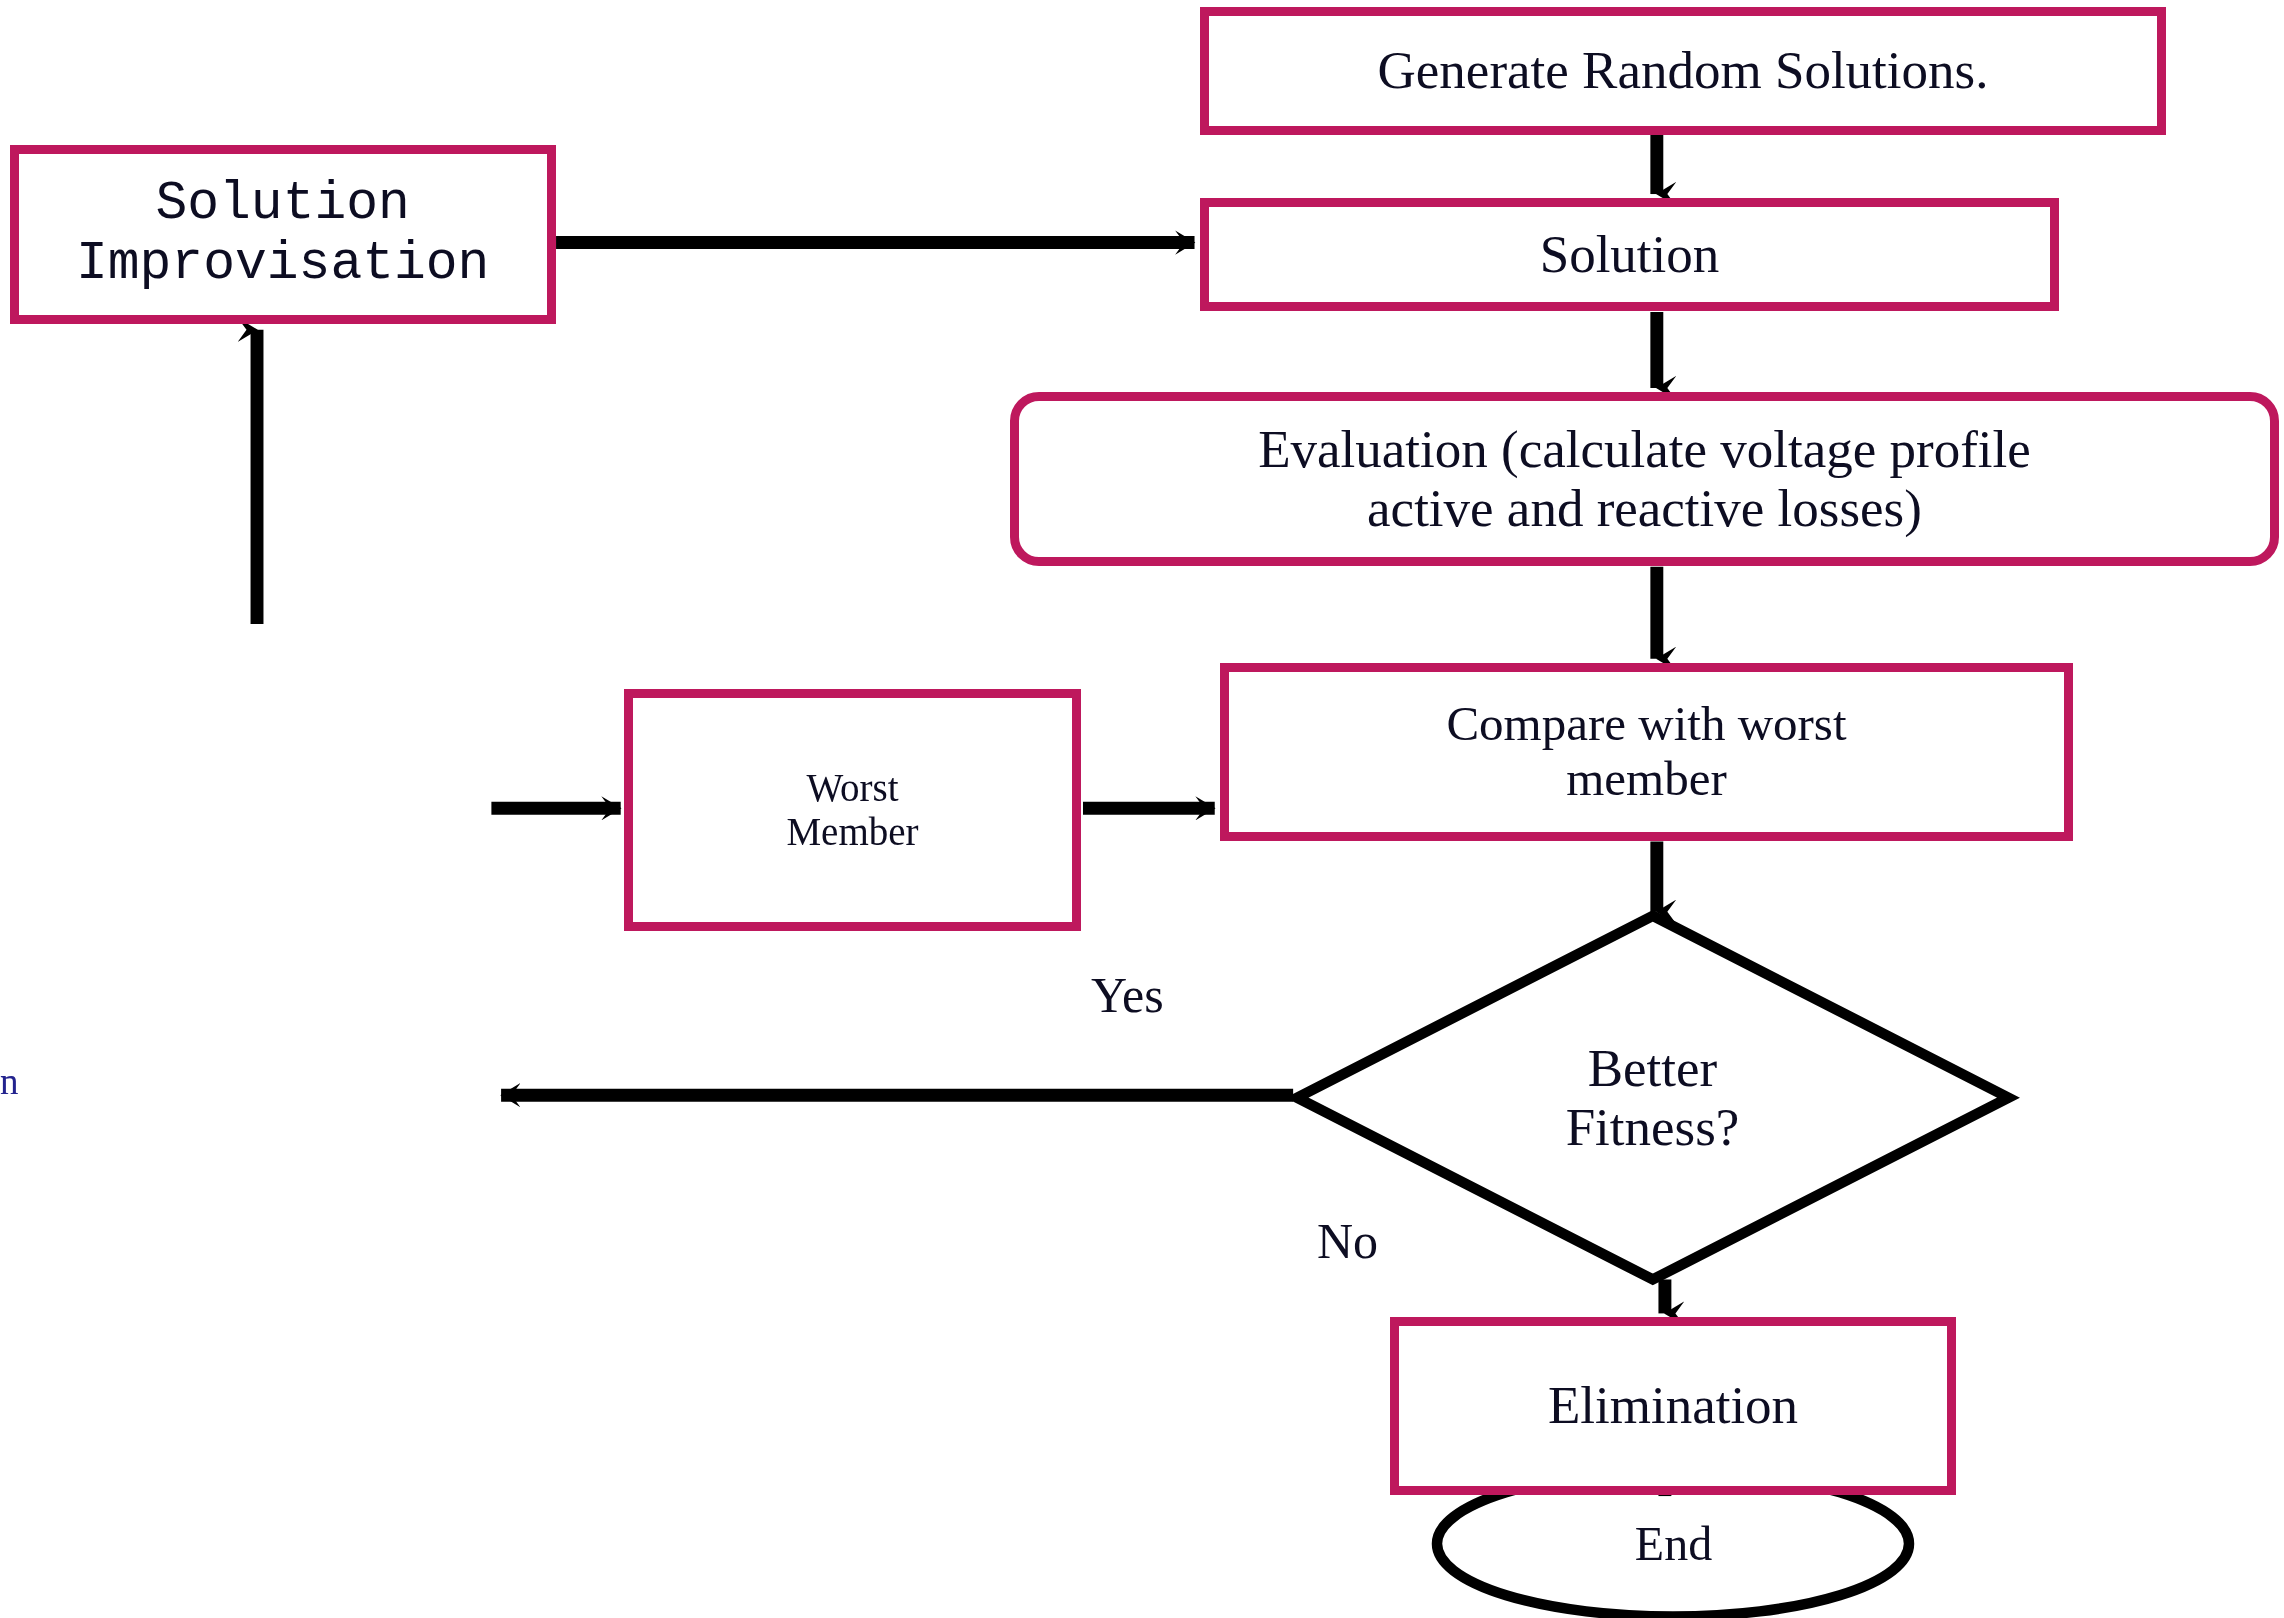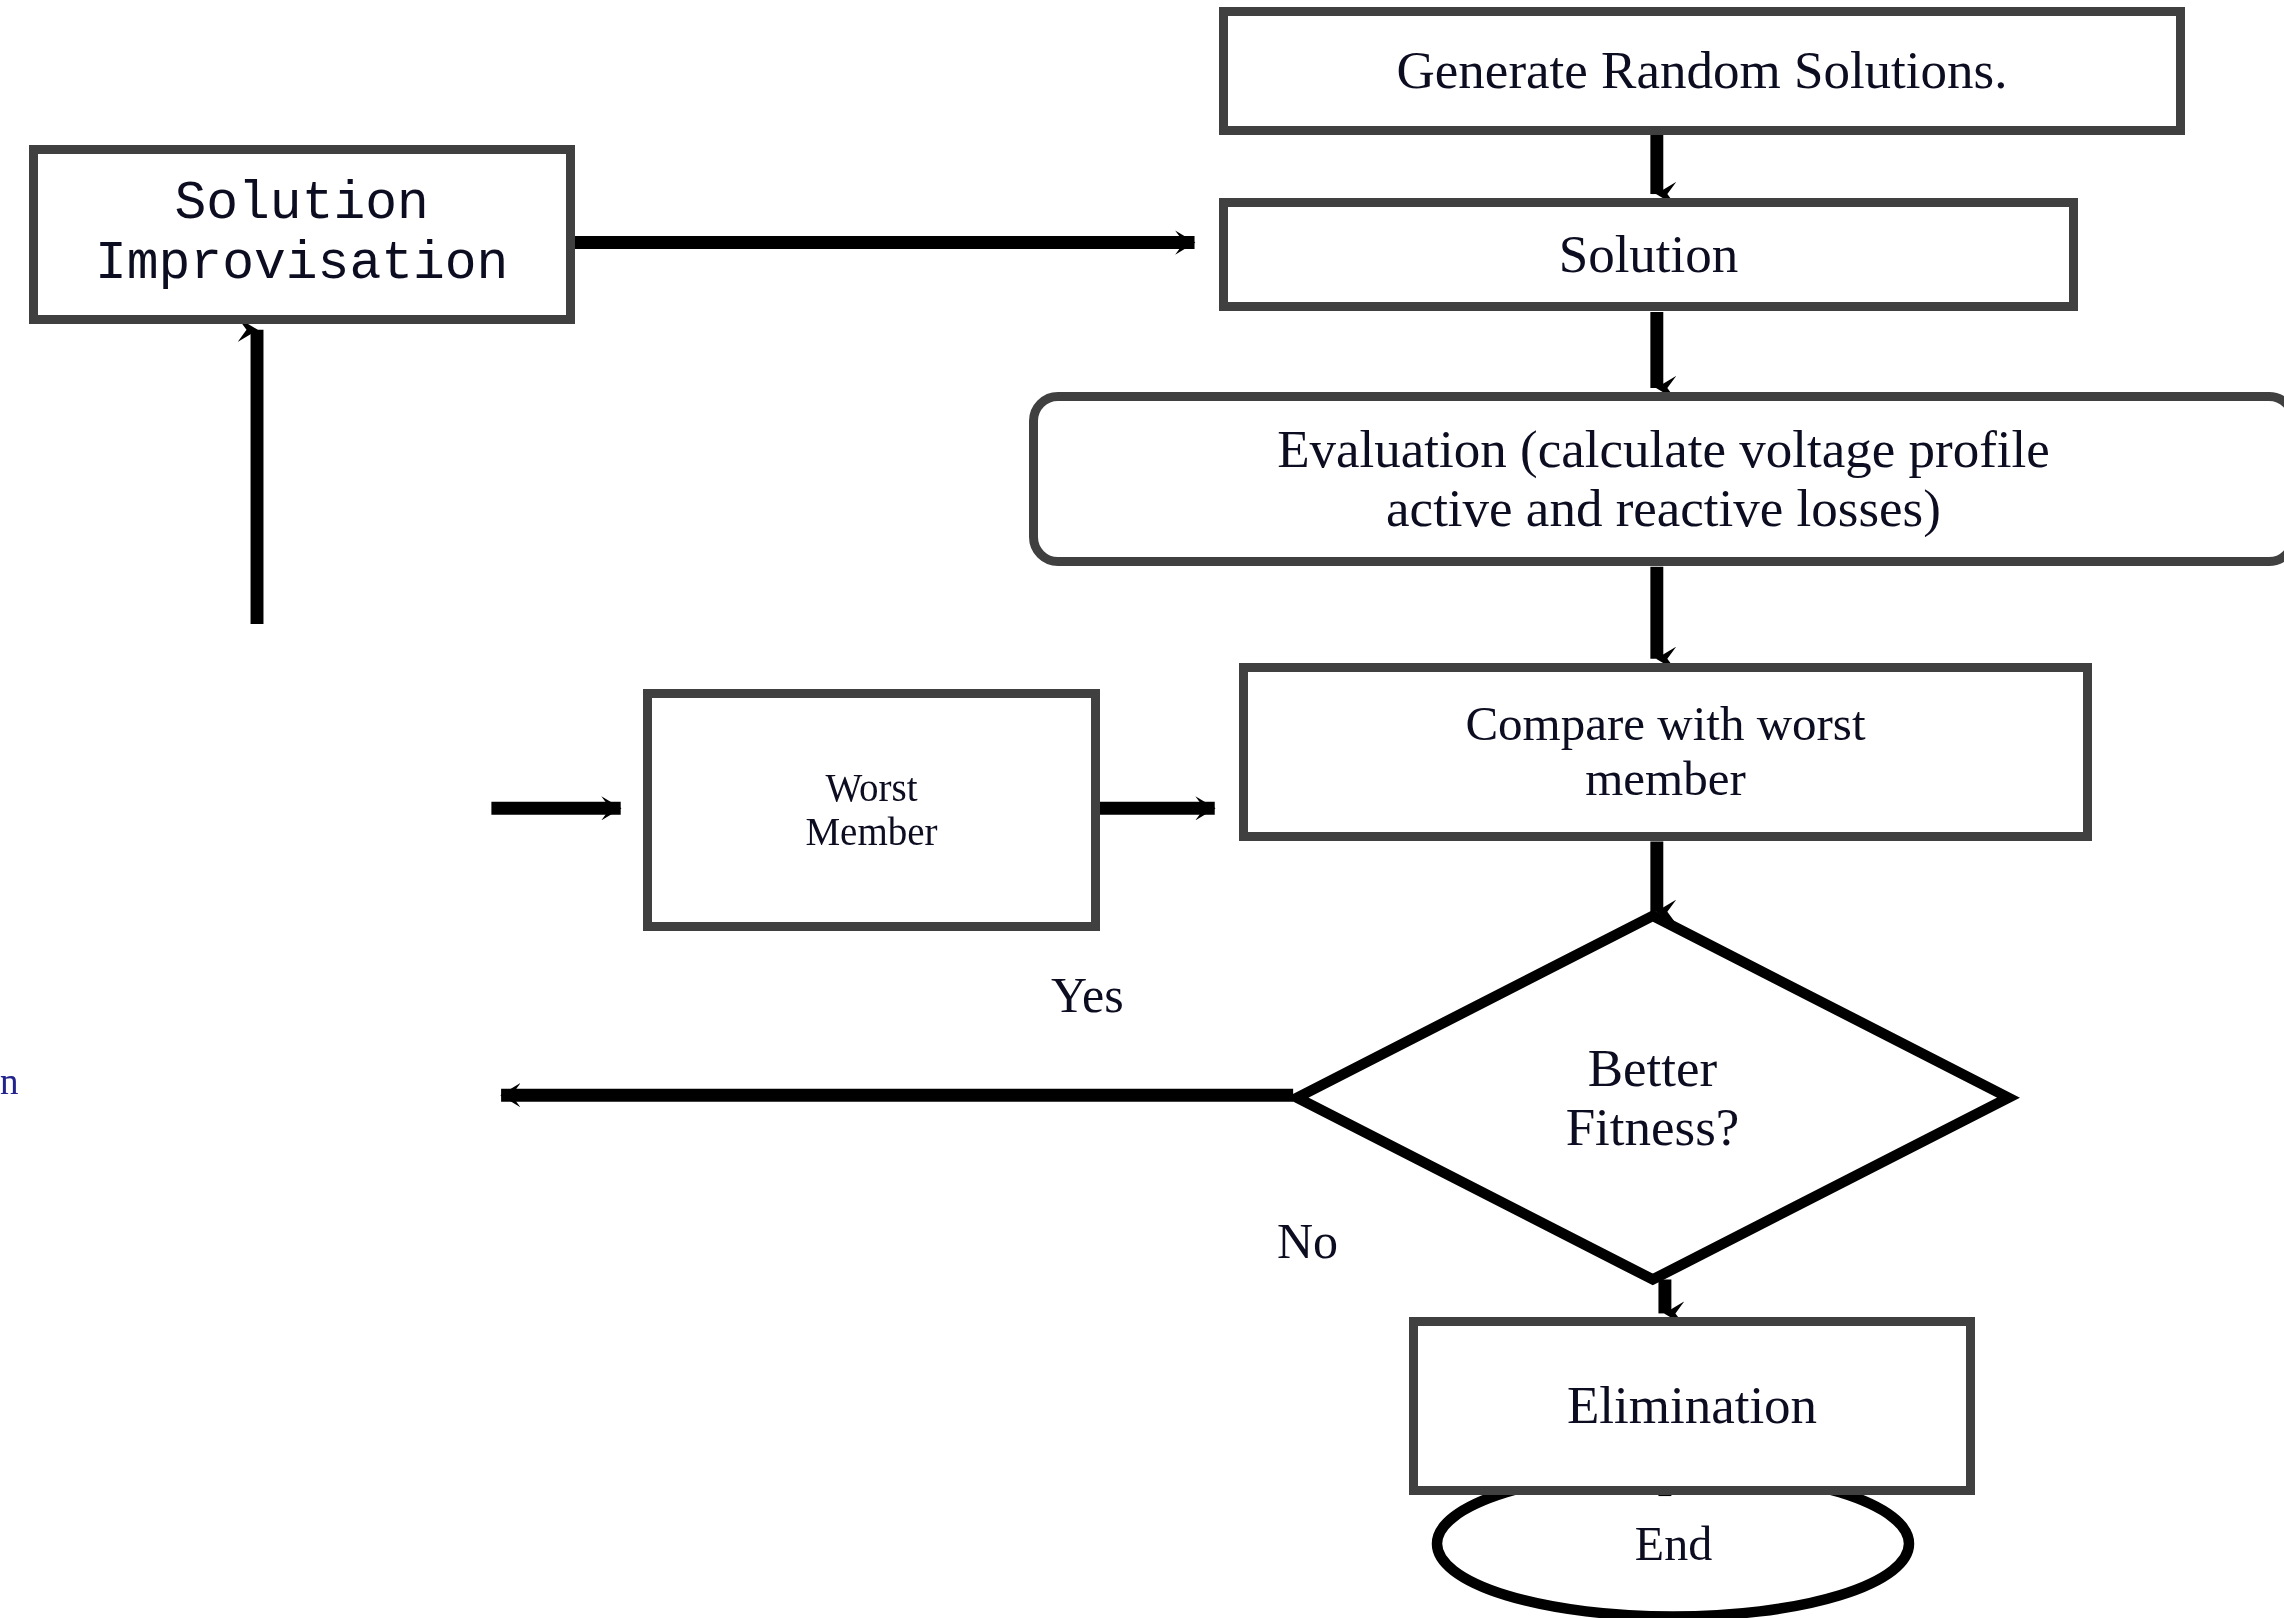--- a/index.html
+++ b/index.html
@@ -27,28 +27,28 @@
     display: flex;
     align-items: center;
     justify-content: center;
     text-align: center;
     color: #0d0d22;
     background: #ffffff;
     line-height: 1.12;
     white-space: pre-line;
   }
   .rect-node {
-    border: 9px solid #404040;
-    margin-left: 19px;
+    border: 9px solid #be185d;
   }
   .edge-label {
     position: absolute;
     color: #0d0d22;
     white-space: nowrap;
     background: transparent;
+    margin-left: 40px;
   }
   .fragment-label {
     position: absolute;
     color: #23238e;
     white-space: nowrap;
     overflow: hidden;
   }
   
   #n-solution-improvisation { left: 9.7px;   top: 145px;  width: 546px;  height: 179px; font-size: 53px; font-family: Liberation Mono, monospace; }
   #n-generate-random        { left: 1200px; top: 6.5px;    width: 966px; height: 128px; font-size: 53px; }

